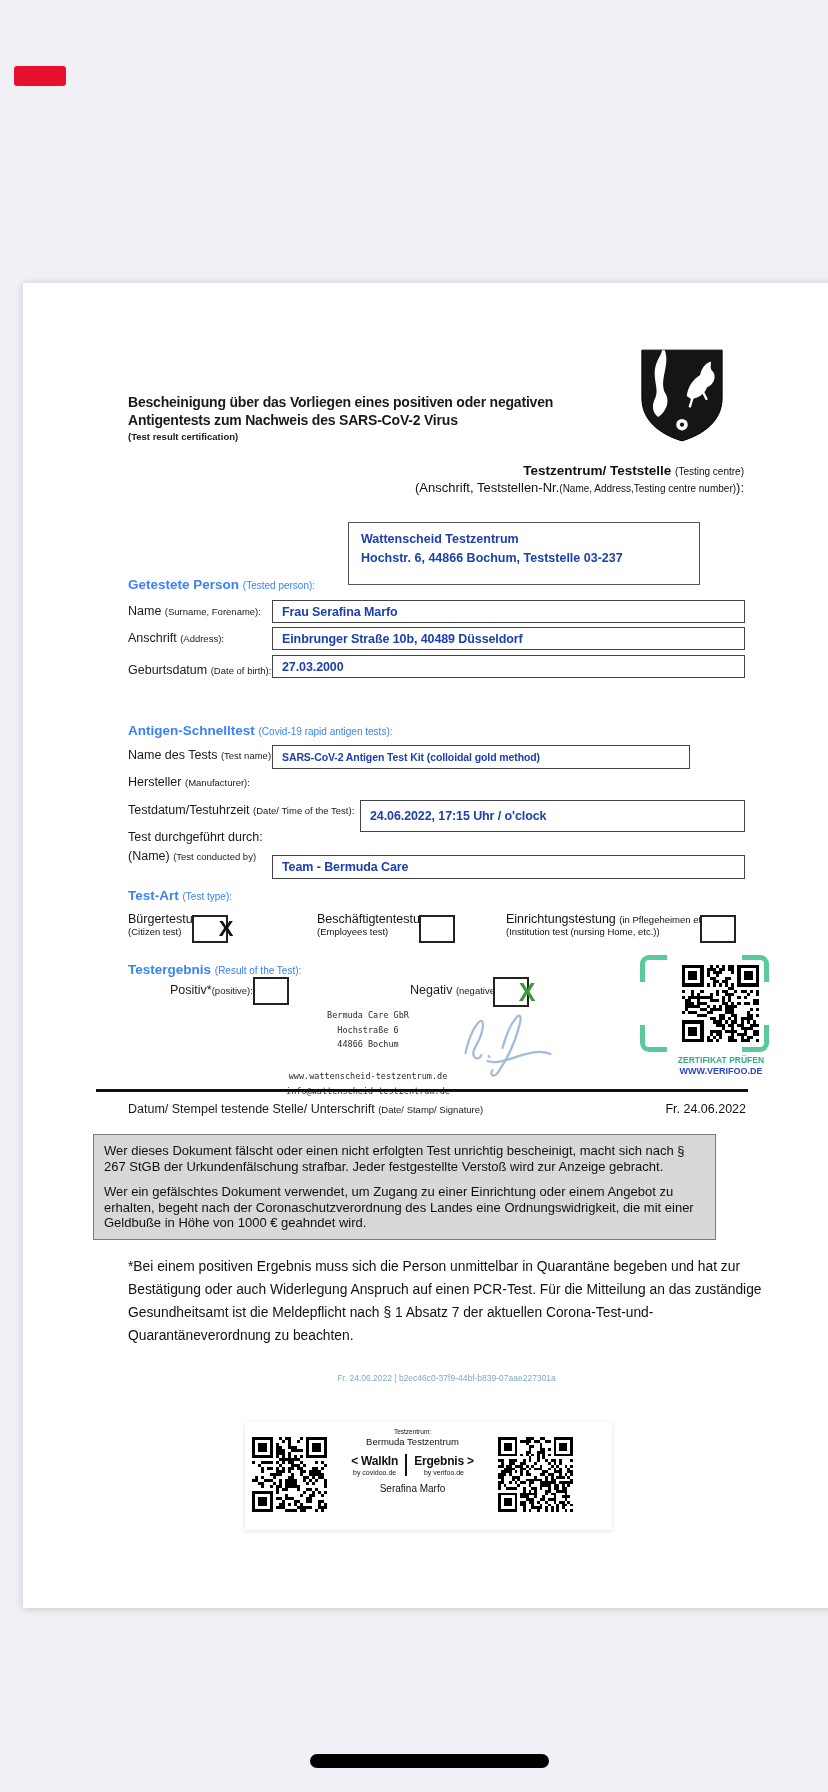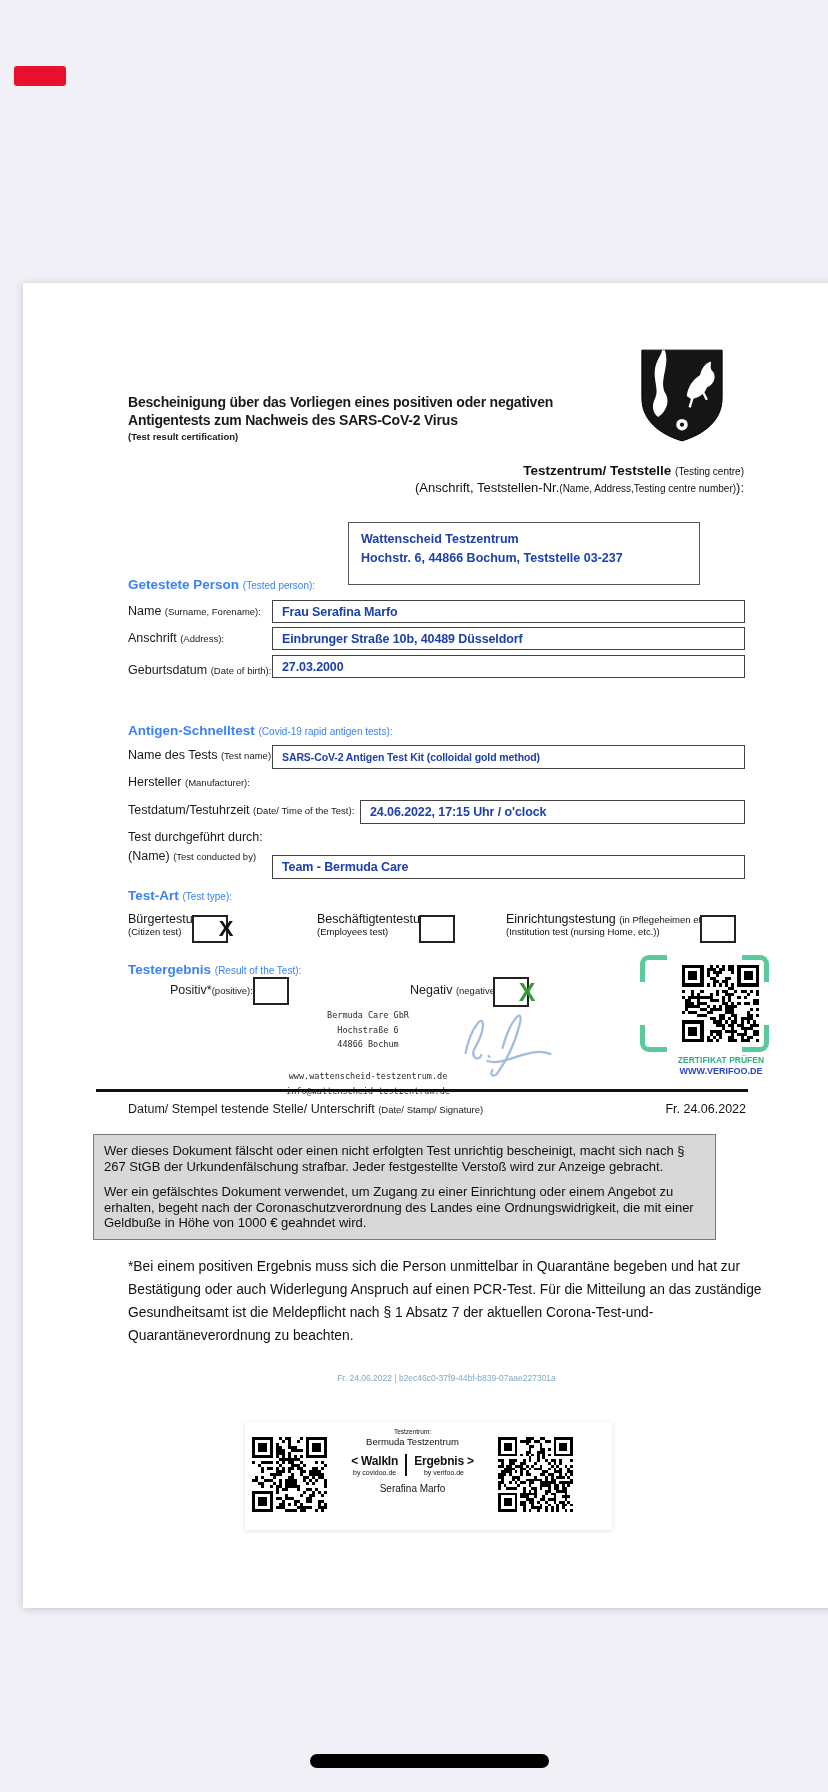--- a/index.html
+++ b/index.html
@@ -40,23 +40,23 @@
   .fbox.small span{font-size:10.5px;}
 
   
   #p-head{left:73px;top:294px;}
   .row-name-l{left:73px;top:321px;} .row-name-b{left:249px;top:317px;width:473px;height:23px;}
   .row-addr-l{left:73px;top:348px;} .row-addr-b{left:249px;top:344px;width:473px;height:23px;}
   .row-dob-l{left:73px;top:380px;}  .row-dob-b{left:249px;top:372px;width:473px;height:23px;}
 
   
   #t-head{left:73px;top:440px;}
-  .row-tn-l{left:73px;top:465px;}  .row-tn-b{left:249px;top:462px;width:473px;height:24px;}
+  .row-tn-l{left:73px;top:465px;}  .row-tn-b{left:249px;top:462px;width:418px;height:24px;}
   .row-mf-l{left:73px;top:492px;}  .row-mf-b{left:249px;top:488px;width:473px;height:24px;}
-  .row-td-l{left:73px;top:520px;}  .row-td-b{left:337px;top:517px;width:385px;height:24px;text-align:center;}
+  .row-td-l{left:73px;top:520px;}  .row-td-b{left:337px;top:517px;width:385px;height:32px;text-align:center;}
   .row-by-l{left:73px;top:547px;}  .row-by-b{left:249px;top:572px;width:473px;height:24px;}
   .row-by-l2{left:73px;top:566px;}
 
   
   #ta-head{left:73px;top:605px;}
   .cb{border:2px solid #222;background:#fff;display:flex;align-items:center;
     justify-content:center;box-sizing:border-box;}
   .cb span{font-weight:700;font-size:22px;color:#111;line-height:1;}
   #cb1{left:169px;top:632px;width:28px;height:28px;}
   #cb2{left:396px;top:632px;width:28px;height:28px;}

